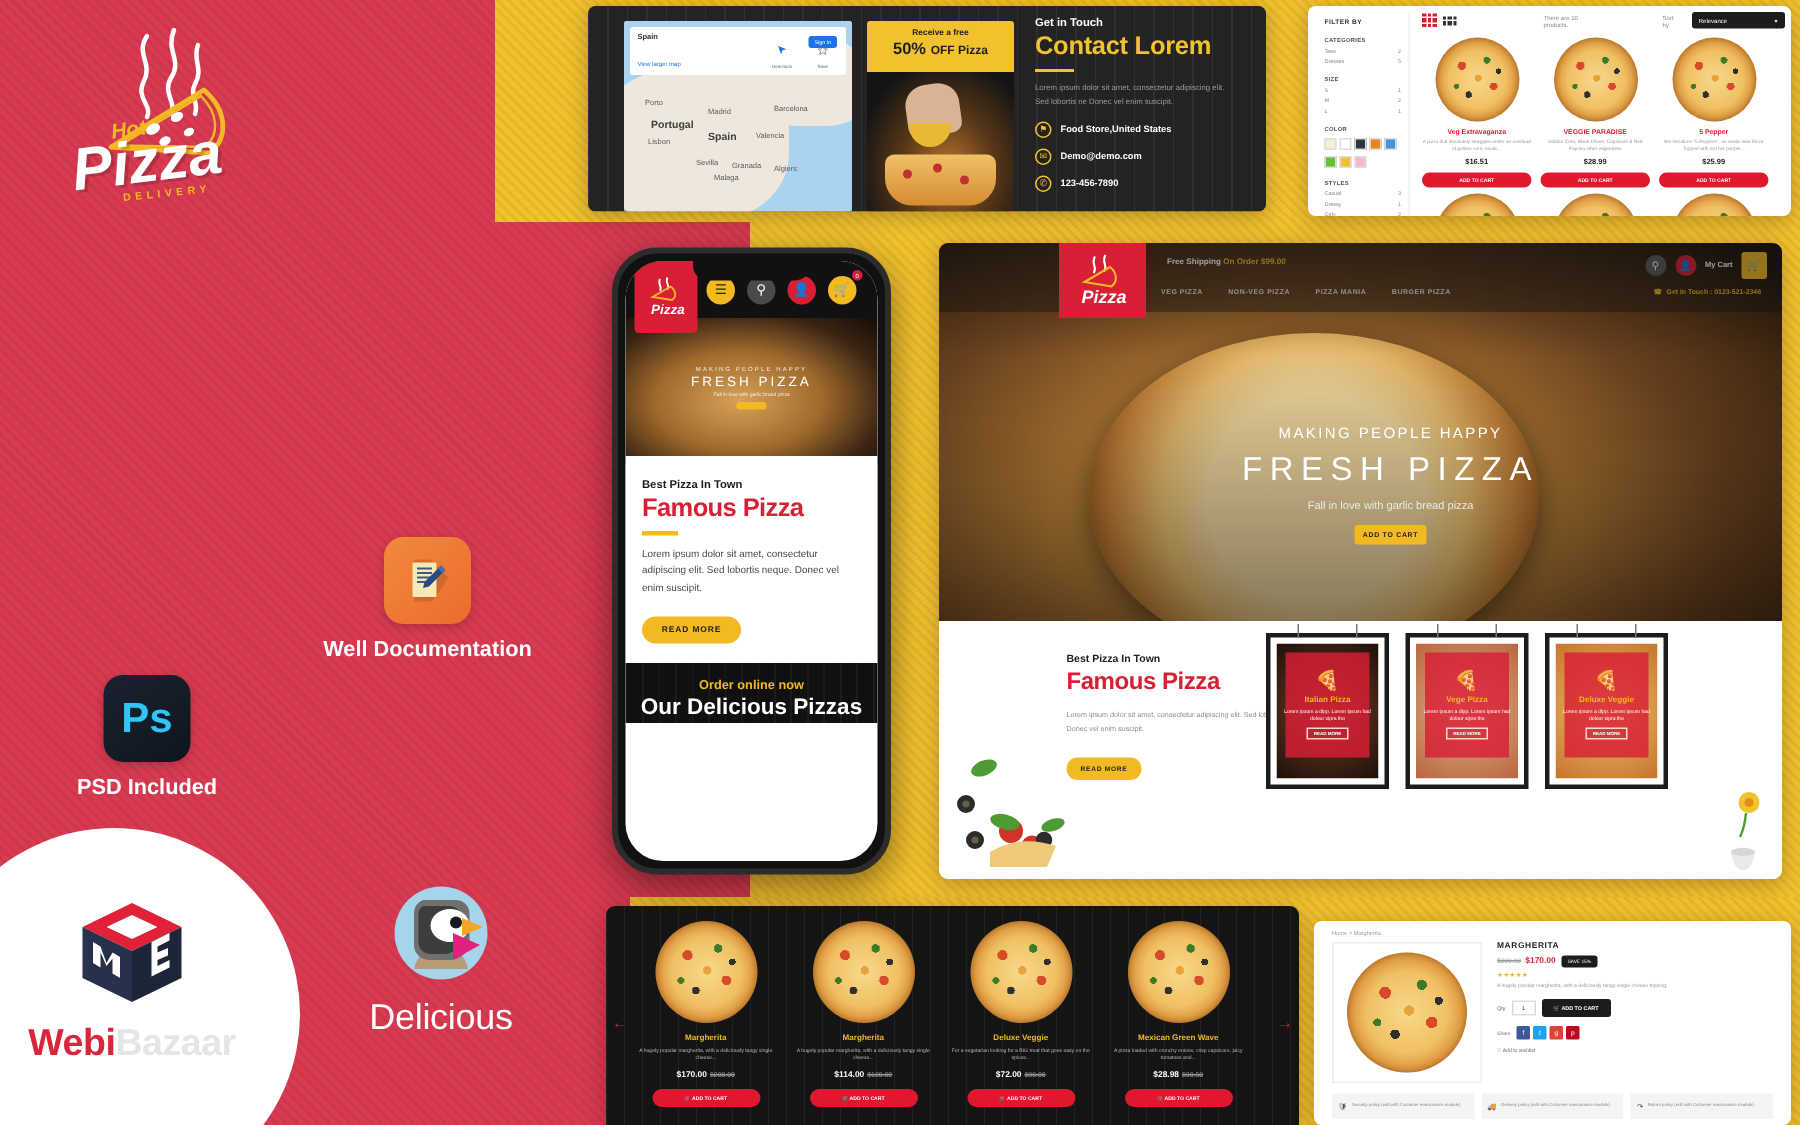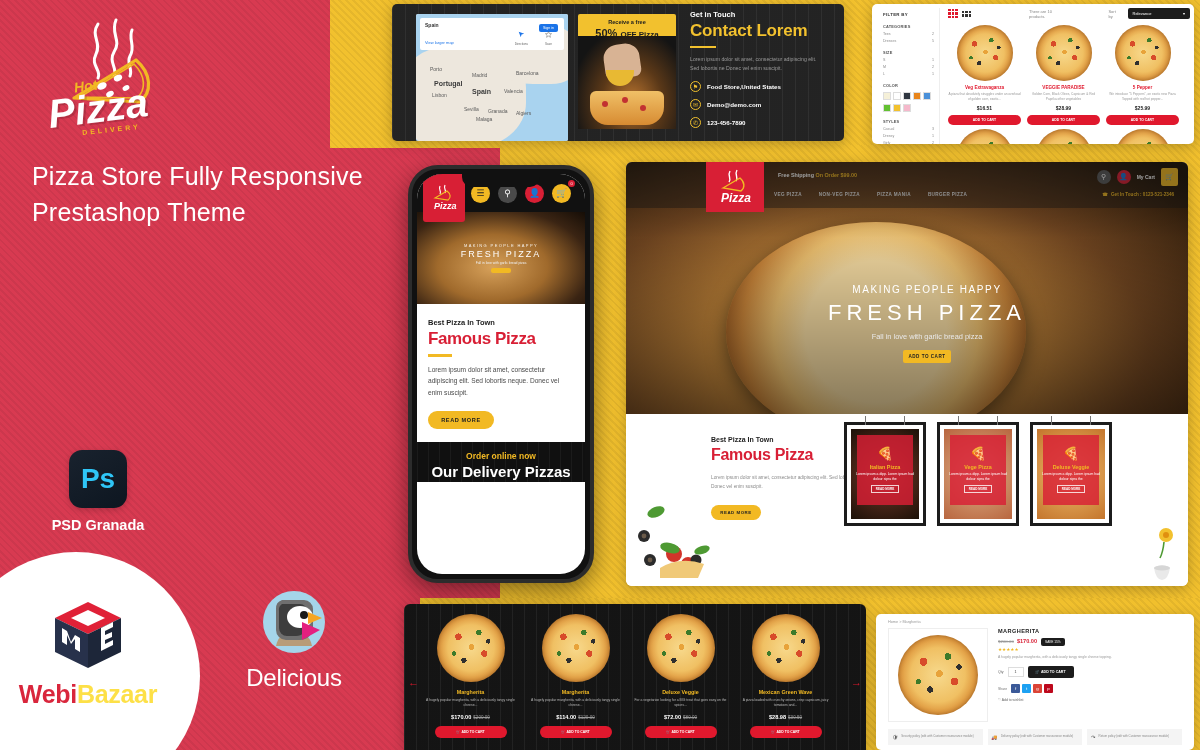--- a/index.html
+++ b/index.html
@@ -69,21 +69,21 @@
   .psd-text  { color: #2fc6f7; font-size: 28px; font-weight: bold; font-family: "Liberation Sans", sans-serif;}
 
   
   .white-circle {
     position: absolute; left: -48px; top: 552px; width: 248px; height: 248px;
     background: #fff; border-radius: 50%;
   }
   .wb-logo { position: absolute; left: 12px; top: 600px; width: 152px; text-align: center; }
   .wb-name { font-size: 25px; font-weight: bold; letter-spacing: -.3px; margin-top: 4px;}
   .wb-name .a { color: #d9263c; }
-  .wb-name .b { color: #fde047; text-align: center; }
+  .wb-name .b { color: #e5e5e5; text-align: center; }
 
   .ps-block { position: absolute; left: 214px; top: 590px; width: 160px; text-align: center; }
   .ps-name { color: #fff; font-size: 24px; font-weight: 500; margin-top: 6px; letter-spacing: -.2px;}
 
   
   .panel { position: absolute; overflow: hidden; box-shadow: 0 3px 14px rgba(0,0,0,.25); }
 
   
   .p-contact { left: 392px; top: 4px; width: 452px; height: 137px; border-radius: 5px;
     background: #2a2a2a;
@@ -94,21 +94,21 @@
   .map-land { position:absolute; left:-10px; top:34px; width:120px; height:100px; background:#ede7dd; border-radius: 30% 40% 45% 30%; }
   .map-land2 { position:absolute; left:72px; top:10px; width:90px; height:60px; background:#ede7dd; border-radius: 20% 40% 30% 50%; }
   .map-top { position:absolute; left:4px; top:4px; right:4px; height:32px; background:#fff; border-radius:2px; padding:4px 5px; }
   .map-top .mt-title { font-size:5px; font-weight:bold; color:#333; }
   .map-top .mt-link { font-size:4px; color:#1a73e8; margin-top:12px; }
   .map-signin { position:absolute; right:6px; top:6px; background:#1a73e8; color:#fff; font-size:3.6px; padding:2px 4px; border-radius:2px;}
   .map-lbl { position:absolute; font-size:5px; color:#5b5b5b; }
   .map-lbl.big { font-size:7px; color:#3c3c3c; font-weight:bold; }
 
   .promo-box { position: absolute; left: 186px; top: 10px; width: 98px; height: 127px; border-radius:2px; overflow:hidden;}
-  .promo-top { height: 22px; background:#f2c12e; text-align:center; padding-top:5px;}
+  .promo-top { height: 34px; background:#f2c12e; text-align:center; padding-top:5px;}
   .promo-top .l1 { font-size:5.6px; color:#1e1e1e; font-weight:bold;}
   .promo-top .l2 { font-size:11px; color:#1e1e1e; font-weight:bold; margin-top:2px;}
   .promo-top .l2 small { font-size:8px; font-weight:bold;}
   .promo-img { height: 93px; background: radial-gradient(ellipse at 55% 70%, #b9742f 0%, #5a3818 40%, #141414 80%); position:relative;}
   .promo-img .hand { position:absolute; left:26px; top:8px; width:36px; height:34px; background:#d8b394; border-radius:40% 40% 20% 20%; transform:rotate(-8deg); }
   .promo-img .cutter { position:absolute; left:28px; top:34px; width:28px; height:16px; background:#e8b933; border-radius:0 0 14px 14px;}
   .promo-img .slice { position:absolute; left:12px; bottom:4px; width:74px; height:34px; background:linear-gradient(180deg,#f0c067,#d78b32); border-radius:6px 6px 18px 18px;}
   .promo-img .dot { position:absolute; width:6px;height:6px;border-radius:50%; background:#c23131;}
 
   .ci-box { position: absolute; left: 298px; top: 6px; width: 150px; }
@@ -300,30 +300,43 @@
         <ellipse cx="62" cy="68" rx="5" ry="3.4" fill="#fff" transform="rotate(-28 62 68)"></ellipse>
         <ellipse cx="78" cy="60" rx="4.4" ry="3" fill="#fff" transform="rotate(-28 78 60)"></ellipse>
         <ellipse cx="70" cy="76" rx="4" ry="2.8" fill="#fff" transform="rotate(-28 70 76)"></ellipse>
         <ellipse cx="86" cy="70" rx="3.6" ry="2.6" fill="#fff" transform="rotate(-28 86 70)"></ellipse>
       </svg>
       <div style="position:absolute;left:34px;top:60px;font-size:14px;transform:rotate(-8deg)" class="hot-txt">Hot</div>
       <div style="position:absolute;left:8px;top:68px;font-size:40px;transform:rotate(-7deg);text-shadow:2px 2px 0 rgba(0,0,0,.15)" class="pizza-txt">Pizza</div>
       <div style="position:absolute;left:42px;top:108px;font-size:7px;letter-spacing:3px;color:#f2b923;font-weight:bold;transform:rotate(-6deg)">DELIVERY</div>
     </div>
 
-    <div class="headline">Pizza Store Fully Responsive Prestashop Theme</div>
-
-
-
+
+
+
+    <div class="feature f-docs">
+      <div class="ficon ic-doc">
+        <svg width="32" height="32" viewBox="0 0 32 32">
+            <path d="M30 14 L18 2 H7 v28 h12 z" fill="rgba(0,0,0,.12)"></path>
+            <rect x="6" y="4" width="16" height="23" rx="1" fill="#f7e8b4"></rect>
+            <g stroke="#3b5a87" stroke-width="1.2">
+              <path d="M9 8h10M9 11h10M9 14h10M9 17h7"></path>
+            </g>
+            <path d="M25 6 L28 9 L17 20 l-4 1 1-4z" fill="#2b4a7d"></path>
+            <path d="M25 6 L28 9 L26 11 L23 8z" fill="#4a6ea9"></path>
+          </svg>
+      </div>
+      <div class="flabel">Well Documentation</div>
+    </div>
 
     <div class="feature f-psd">
       <div class="ficon ic-psd">
         <span class="psd-text">Ps</span>
       </div>
-      <div class="flabel">PSD Granada</div>
+      <div class="flabel">PSD Included</div>
     </div>
 
 
     <div class="white-circle"></div>
     <div class="wb-logo">
       <svg width="78" height="72" viewBox="0 0 78 72">
         <path d="M39 2 L72 18 L39 34 L6 18 Z" fill="#e02137"></path>
         <path d="M39 10 L56 18 L39 26 L22 18 Z" fill="#fff"></path>
         <path d="M6 18 L39 34 L39 68 L6 52 Z" fill="#27314b"></path>
         <path d="M72 18 L39 34 L39 68 L72 52 Z" fill="#1d2639"></path>
@@ -572,21 +585,21 @@
       <div class="zig"></div>
       <div class="ph-white">
         <div class="ph-sub">Best Pizza In Town</div>
         <div class="ph-title">Famous Pizza</div>
         <div class="ph-rule"></div>
         <div class="ph-text">Lorem ipsum dolor sit amet, consectetur adipiscing elit. Sed lobortis neque. Donec vel enim suscipit.</div>
         <div class="ph-btn">READ MORE</div>
       </div>
       <div class="ph-dark">
         <div class="d1">Order online now</div>
-        <div class="d2">Our Delivery Pizzas</div>
+        <div class="d2">Our Delicious Pizzas</div>
       </div>
     </div>
   </div>
 
   <div class="panel p-desk">
     <div class="dk-hero">
       <div class="plate"></div>
       <div class="glare"></div>
       <div class="dk-topbar"></div>
       <div class="dk-logo">

